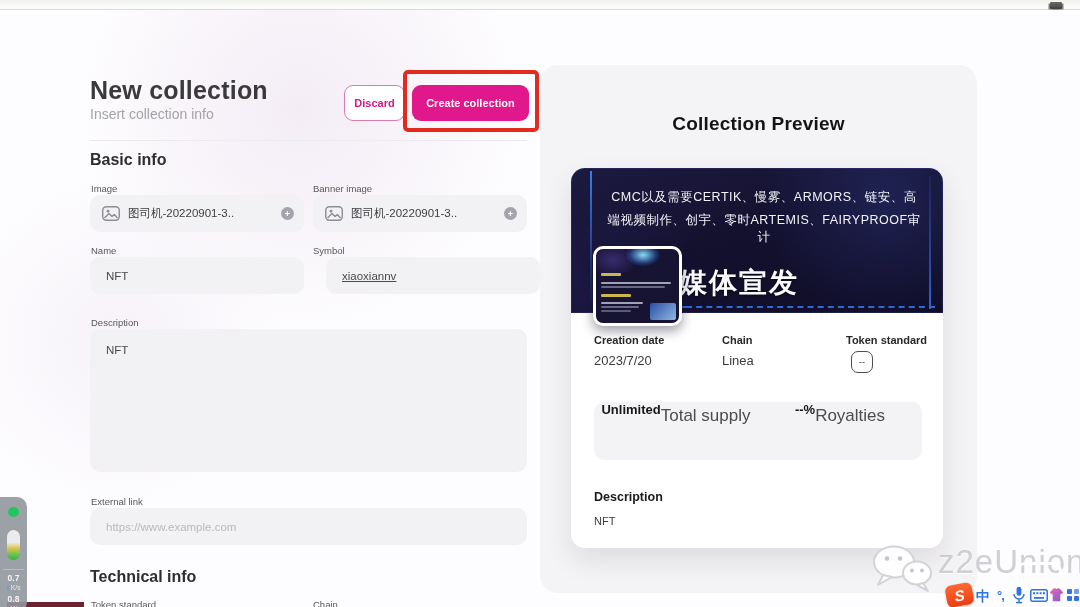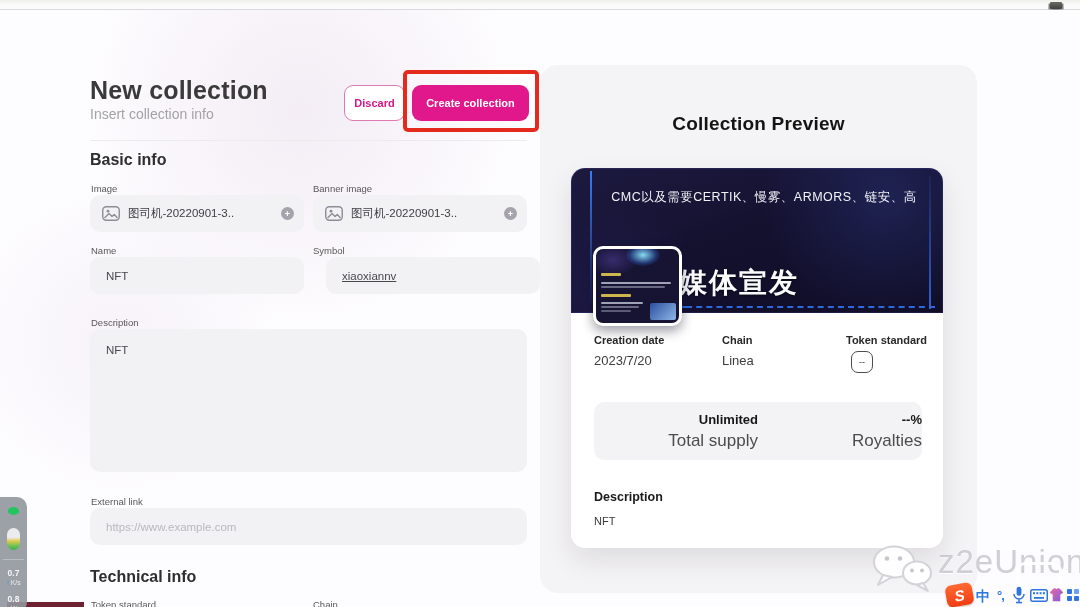--- a/index.html
+++ b/index.html
@@ -102,21 +102,21 @@
   .meta-value { position:absolute; font-size:13px; color:#3d3d3d; }
   .m1l { left:23px; top:166px; }  .m1v { left:23px; top:185px; }
   .m2l { left:151px; top:166px; } .m2v { left:151px; top:185px; }
   .m3l { left:275px; top:166px; }
   .ts-box { position:absolute; left:280px; top:183px; width:22px; height:22px;
     border:1.4px solid #4d4d4d; border-radius:7px; display:flex; align-items:center; justify-content:center;
     font-size:9px; color:#333; }
 
   .stats-box { position:absolute; left:23px; top:234px; width:328px; height:58px;
     background:#f3f2f5; border-radius:10px; display:flex; }
-  .stats-cell { flex:1; display:flex; flex-direction:column; align-items:flex-end; justify-content:center; }
+  .stats-cell { flex:1; display:flex; flex-direction:row; align-items:flex-start; justify-content:center; }
   .stats-value { font-size:13px; font-weight:700; color:#161616; }
   .stats-label { font-size:17px; color:#4c4c4c; margin-top:4px; }
 
   .pv-desc-label { position:absolute; left:23px; top:322px; font-size:12.5px; font-weight:700; color:#1a1a1a; }
   .pv-desc-value { position:absolute; left:23px; top:347px; font-size:11px; color:#3a3a3a; }
 
   
   .watermark { left:870px; top:533px; display:flex; align-items:flex-start; pointer-events:none; z-index:2; }
   .wm-text { margin-left:4px; font-size:33px; font-weight:500; letter-spacing:1px;
     color:rgba(178,178,186,0.62); text-shadow:0 1px 0 rgba(255,255,255,0.9); }
@@ -139,21 +139,21 @@
   .i-grid span { background:#2f74e0; border-radius:1px; }
   .i-grid span:nth-child(2){ background:#6aa0ef; }
 
   
   .netmon { left:0; top:487px; width:27px; height:115px; background:rgba(145,150,157,0.9);
     border-radius:0 10px 10px 0; display:flex; flex-direction:column; align-items:center; z-index:6; cursor:pointer; }
   .nm-dot { width:11px; height:11px; border-radius:50%; background:#22c55e; margin-top:10px; }
   .nm-gauge { width:13px; height:32px; border-radius:7px; margin-top:13px;
     background:linear-gradient(180deg,#ececee 0%, #ececee 42%, #ddc94a 60%, #66c355 82%, #3fae47 100%); }
   .nm-sep { width:21px; height:1px; background:rgba(255,255,255,0.3); margin-top:9px; }
-  .nm-num { font-size:8.5px; font-weight:700; color:#f5f5f5; margin-top:8px; }
+  .nm-num { font-size:8.5px; font-weight:700; color:#f5f5f5; margin-top:3px; }
   .nm-unit { font-size:7px; color:#e9e9ec; margin-top:1px; display:flex; align-items:center; gap:1px; }
   .arr-up { color:#2e86ff; font-weight:900; } .arr-dn { color:#35c04b; font-weight:900; }
   .maroon-strip { left:7px; top:592px; width:77px; height:5px; background:#6e2130; z-index:5; }
 </style>
 </head>
 <body>
 
 <div class="screen">
 
   <div class="topbar">
@@ -211,20 +211,21 @@
     <div class="abs field-label lbl-chain">Chain</div>
 
     <div class="abs preview-panel">
       <div class="preview-title">Collection Preview</div>
 
       <div class="preview-card">
         <div class="pv-banner">
           <div class="vline-l"></div>
           <div class="vline-r"></div>
           <div class="pv-line pv-line1">CMC以及需要CERTIK、慢雾、ARMORS、链安、高</div>
+          <div class="pv-line pv-line2">端视频制作、创宇、零时ARTEMIS、FAIRYPROOF审计</div>
           <div class="pv-headline">媒体宣发</div>
           <div class="pv-dash"></div>
         </div>
 
         <div class="pv-avatar">
           <div class="swirl"></div>
           <div class="orb"></div>
           <div class="mini-y" style="left:5px; top:24px; width:20px;"></div>
           <div class="mini-line" style="left:5px; top:33px; width:70px;"></div>
           <div class="mini-line" style="left:5px; top:37px; width:64px; opacity:.6;"></div>

